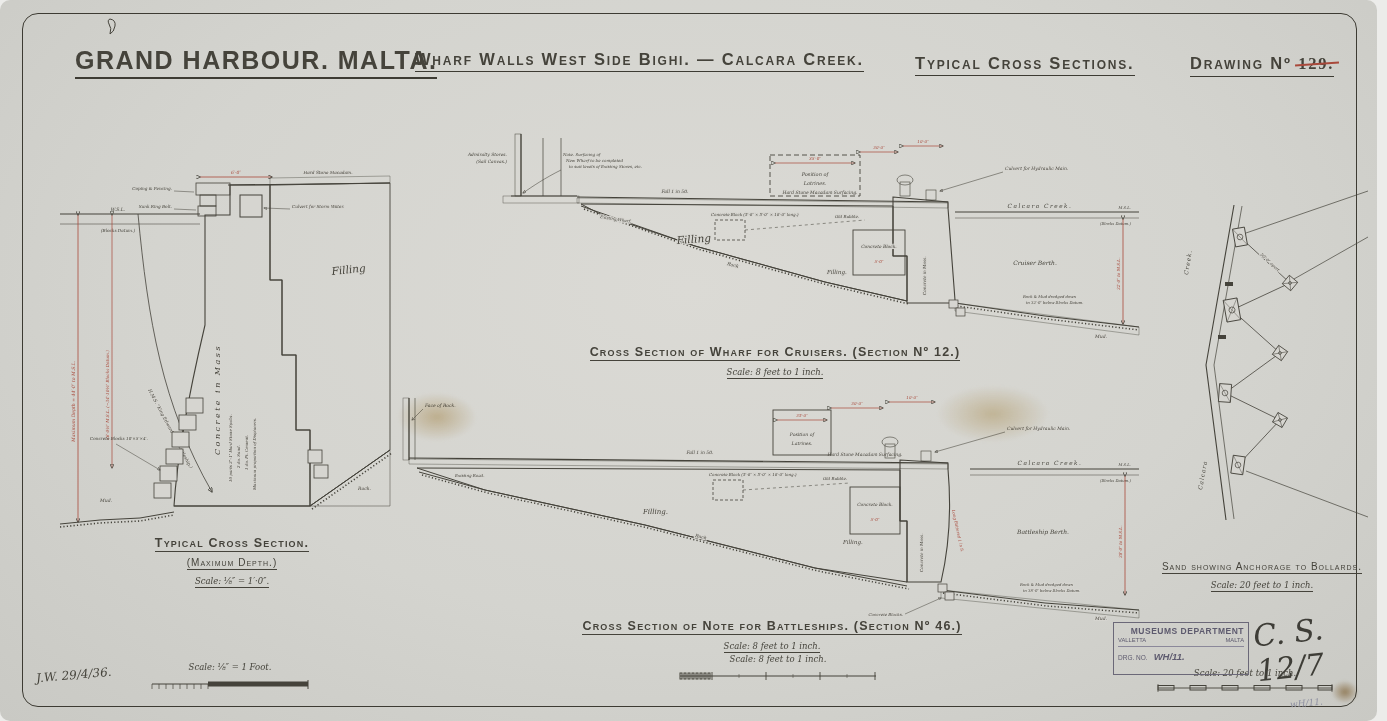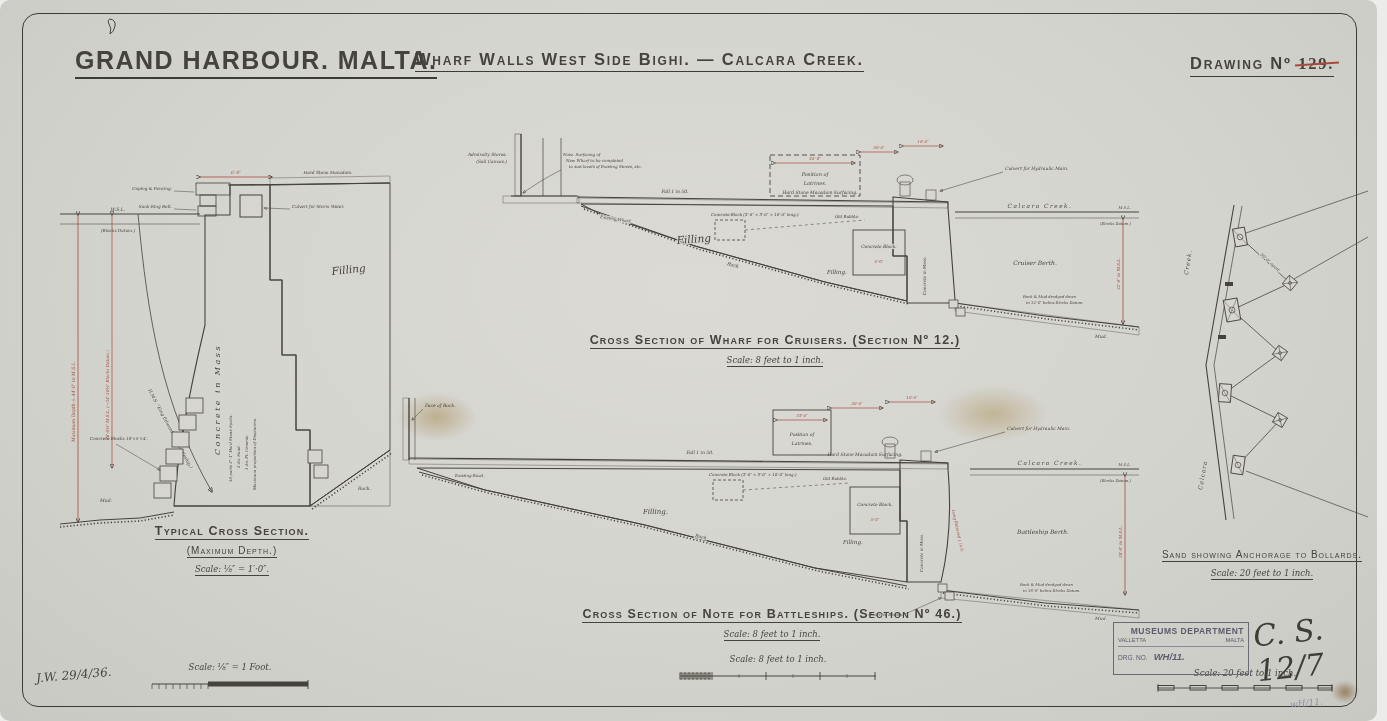--- a/index.html
+++ b/index.html
@@ -8,21 +8,21 @@
          border-radius:10px;font-family:"Liberation Sans",sans-serif;color:#45433b;}
   #frame{position:absolute;left:22px;top:13px;right:20px;bottom:14px;
          border:1.6px solid #3d3b33;border-radius:16px;pointer-events:none;}
   .abs{position:absolute;}
   
   .t-main{font-weight:bold;font-size:25px;letter-spacing:1.5px;border-bottom:2.2px solid #3d3b33;padding-bottom:2px;white-space:nowrap;}
   .t-sc{font-weight:bold;font-size:16.5px;font-variant:small-caps;letter-spacing:1.8px;border-bottom:1.6px solid #3d3b33;padding-bottom:2px;white-space:nowrap;}
   .strike{position:relative;display:inline-block;font-family:Liberation Serif, serif;}
   .strike::after{content:"";position:absolute;left:-3px;right:-5px;top:46%;height:2px;background:#a9493b;transform:rotate(-4deg);}
   
-  .capwrap{text-align:center;}
+  .capwrap{text-align:center;margin-top:12px;}
   .cap1{display:inline-block;font-weight:bold;font-size:12.5px;font-variant:small-caps;letter-spacing:1.2px;border-bottom:1.4px solid #45433b;padding-bottom:1px;white-space:nowrap;}
   .cap2{display:inline-block;font-weight:normal;font-size:10px;font-variant:small-caps;letter-spacing:1px;border-bottom:1.2px solid #45433b;padding-bottom:1px;}
   .scr{display:inline-block;font-family:"DejaVu Serif",serif;font-style:italic;font-size:8.5px;border-bottom:1px solid #45433b;padding-bottom:1px;}
   .sblabel{font-family:"DejaVu Serif",serif;font-style:italic;font-size:8.5px;text-align:center;}
   
   svg{overflow:visible;}
   svg line,svg path,svg polyline,svg rect,svg polygon,svg ellipse,svg circle{stroke:#45433b;fill:none;}
   .lbl{font-family:"DejaVu Serif",serif;font-style:italic;fill:#45433b;stroke:none;}
   .halo{paint-order:stroke;stroke:#d6d5d0;stroke-width:2px;}
   .red{fill:#a9493b;stroke:none;}
@@ -72,20 +72,21 @@
   </svg>
 
   <div id="frame"></div>
 
   <svg class="abs" style="left:104px;top:16px" width="20" height="22">
     <path d="M6,3 q6,1 5,7 q-1,6 -5,8 q2,-6 -1,-10 q-2,-4 1,-5 z" fill="#3a382f" stroke="none"></path>
   </svg>
 
   <div class="abs t-main" style="left:75px;top:46px">GRAND HARBOUR. MALTA.</div>
   <div class="abs t-sc" style="left:415px;top:50px">Wharf Walls West Side Bighi. — Calcara Creek.</div>
+  <div class="abs t-sc" style="left:915px;top:54px">Typical Cross Sections.</div>
   <div class="abs t-sc" style="left:1190px;top:54px"><span>Drawing Nº </span><span class="strike">129.</span></div>
 
   <svg class="abs" style="left:60px;top:150px" width="335" height="420">
     <g>
 
       <line x1="140" y1="27" x2="212" y2="27" class="rline" stroke-width="0.8" marker-start="url(#ra)" marker-end="url(#ra)"></line>
       <text x="176" y="24" class="lbl red" font-size="4.5" text-anchor="middle">6′·0″</text>
 
       <polygon points="210,28 330,26 330,33 210,35" fill="url(#mac)" stroke-width="0.4"></polygon>
       <line x1="168" y1="35" x2="330" y2="33" stroke-width="1.1"></line>

